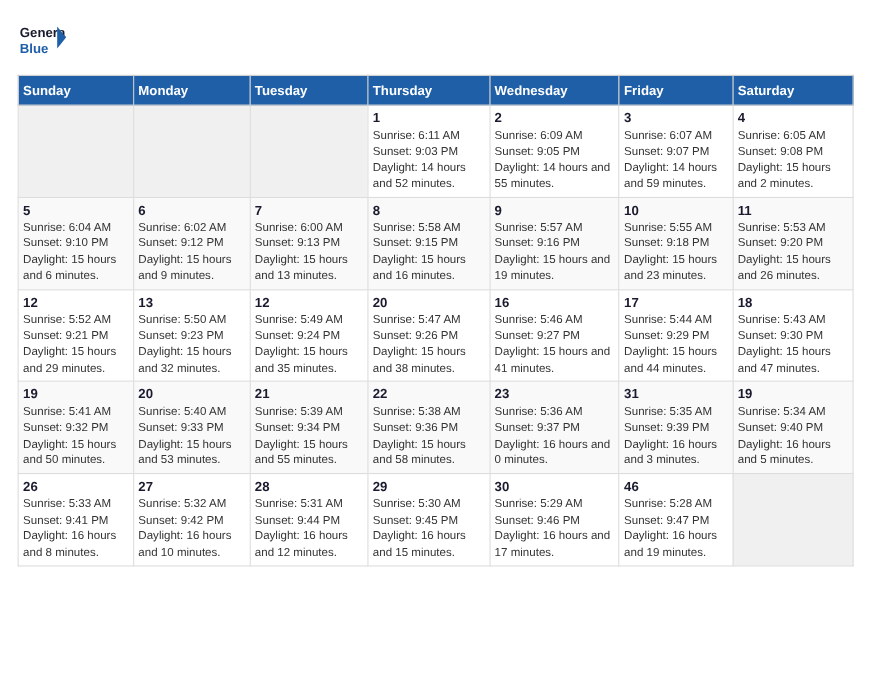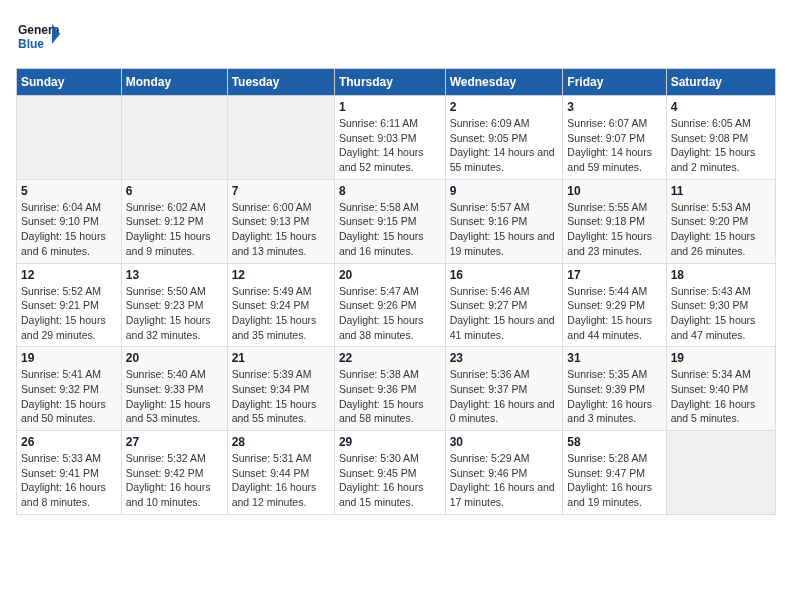--- a/index.html
+++ b/index.html
@@ -230,19 +230,19 @@
         </td>
         <td>
           <div class="day-num">29</div>
           <div class="day-info">Sunrise: 5:30 AM<br>Sunset: 9:45 PM<br>Daylight: 16 hours and 15 minutes.</div>
         </td>
         <td>
           <div class="day-num">30</div>
           <div class="day-info">Sunrise: 5:29 AM<br>Sunset: 9:46 PM<br>Daylight: 16 hours and 17 minutes.</div>
         </td>
         <td>
-          <div class="day-num">58</div>
+          <div class="day-num">46</div>
           <div class="day-info">Sunrise: 5:28 AM<br>Sunset: 9:47 PM<br>Daylight: 16 hours and 19 minutes.</div>
         </td>
         <td class="empty-cell"></td>
       </tr>
     </tbody>
 </table>
 
 </body></html>

